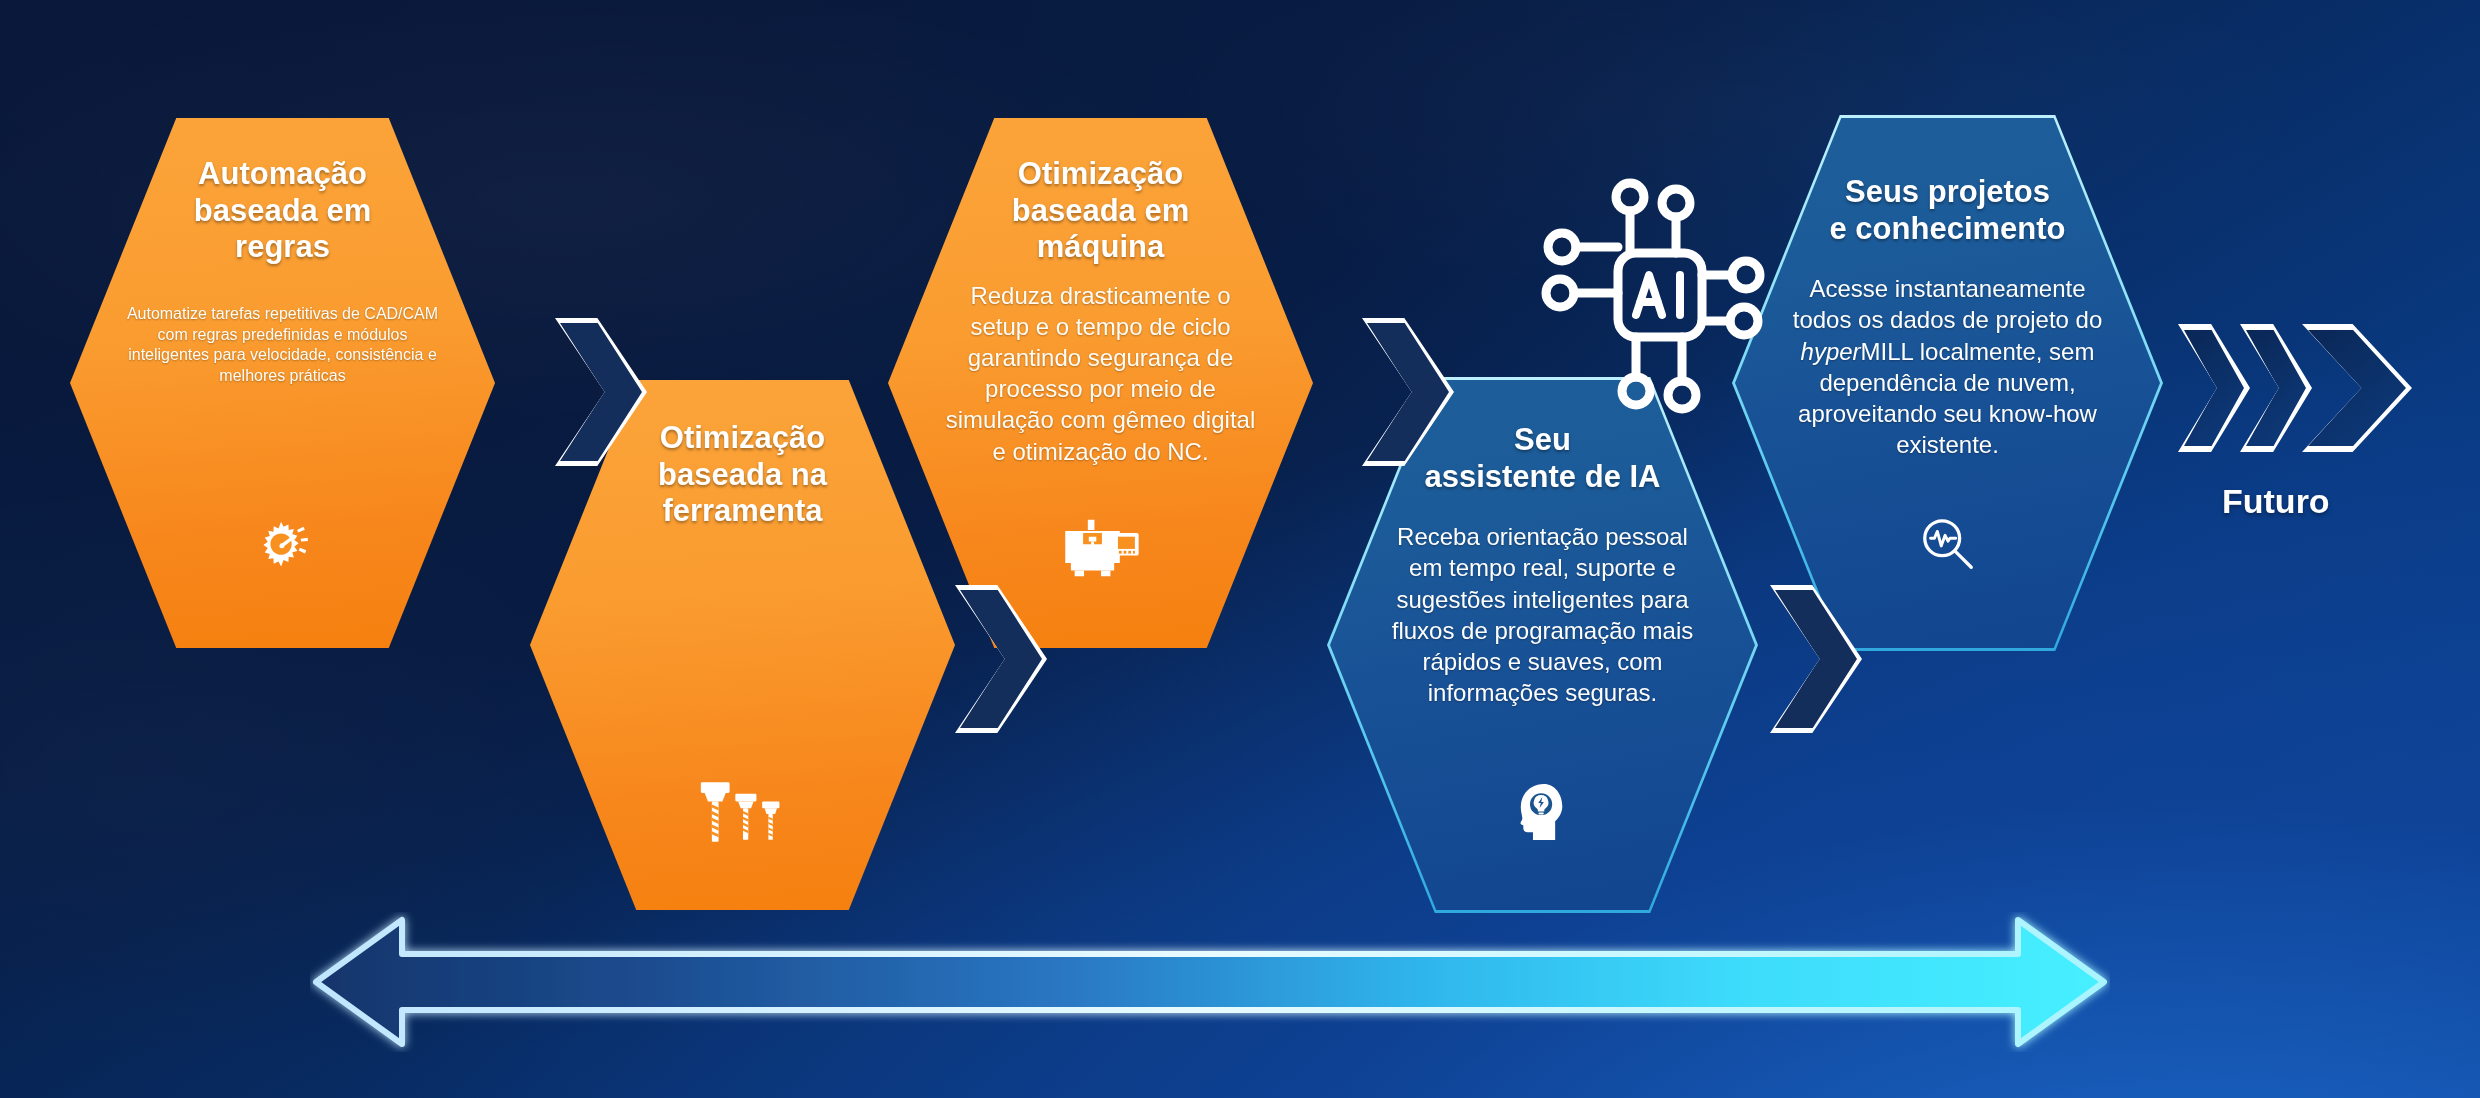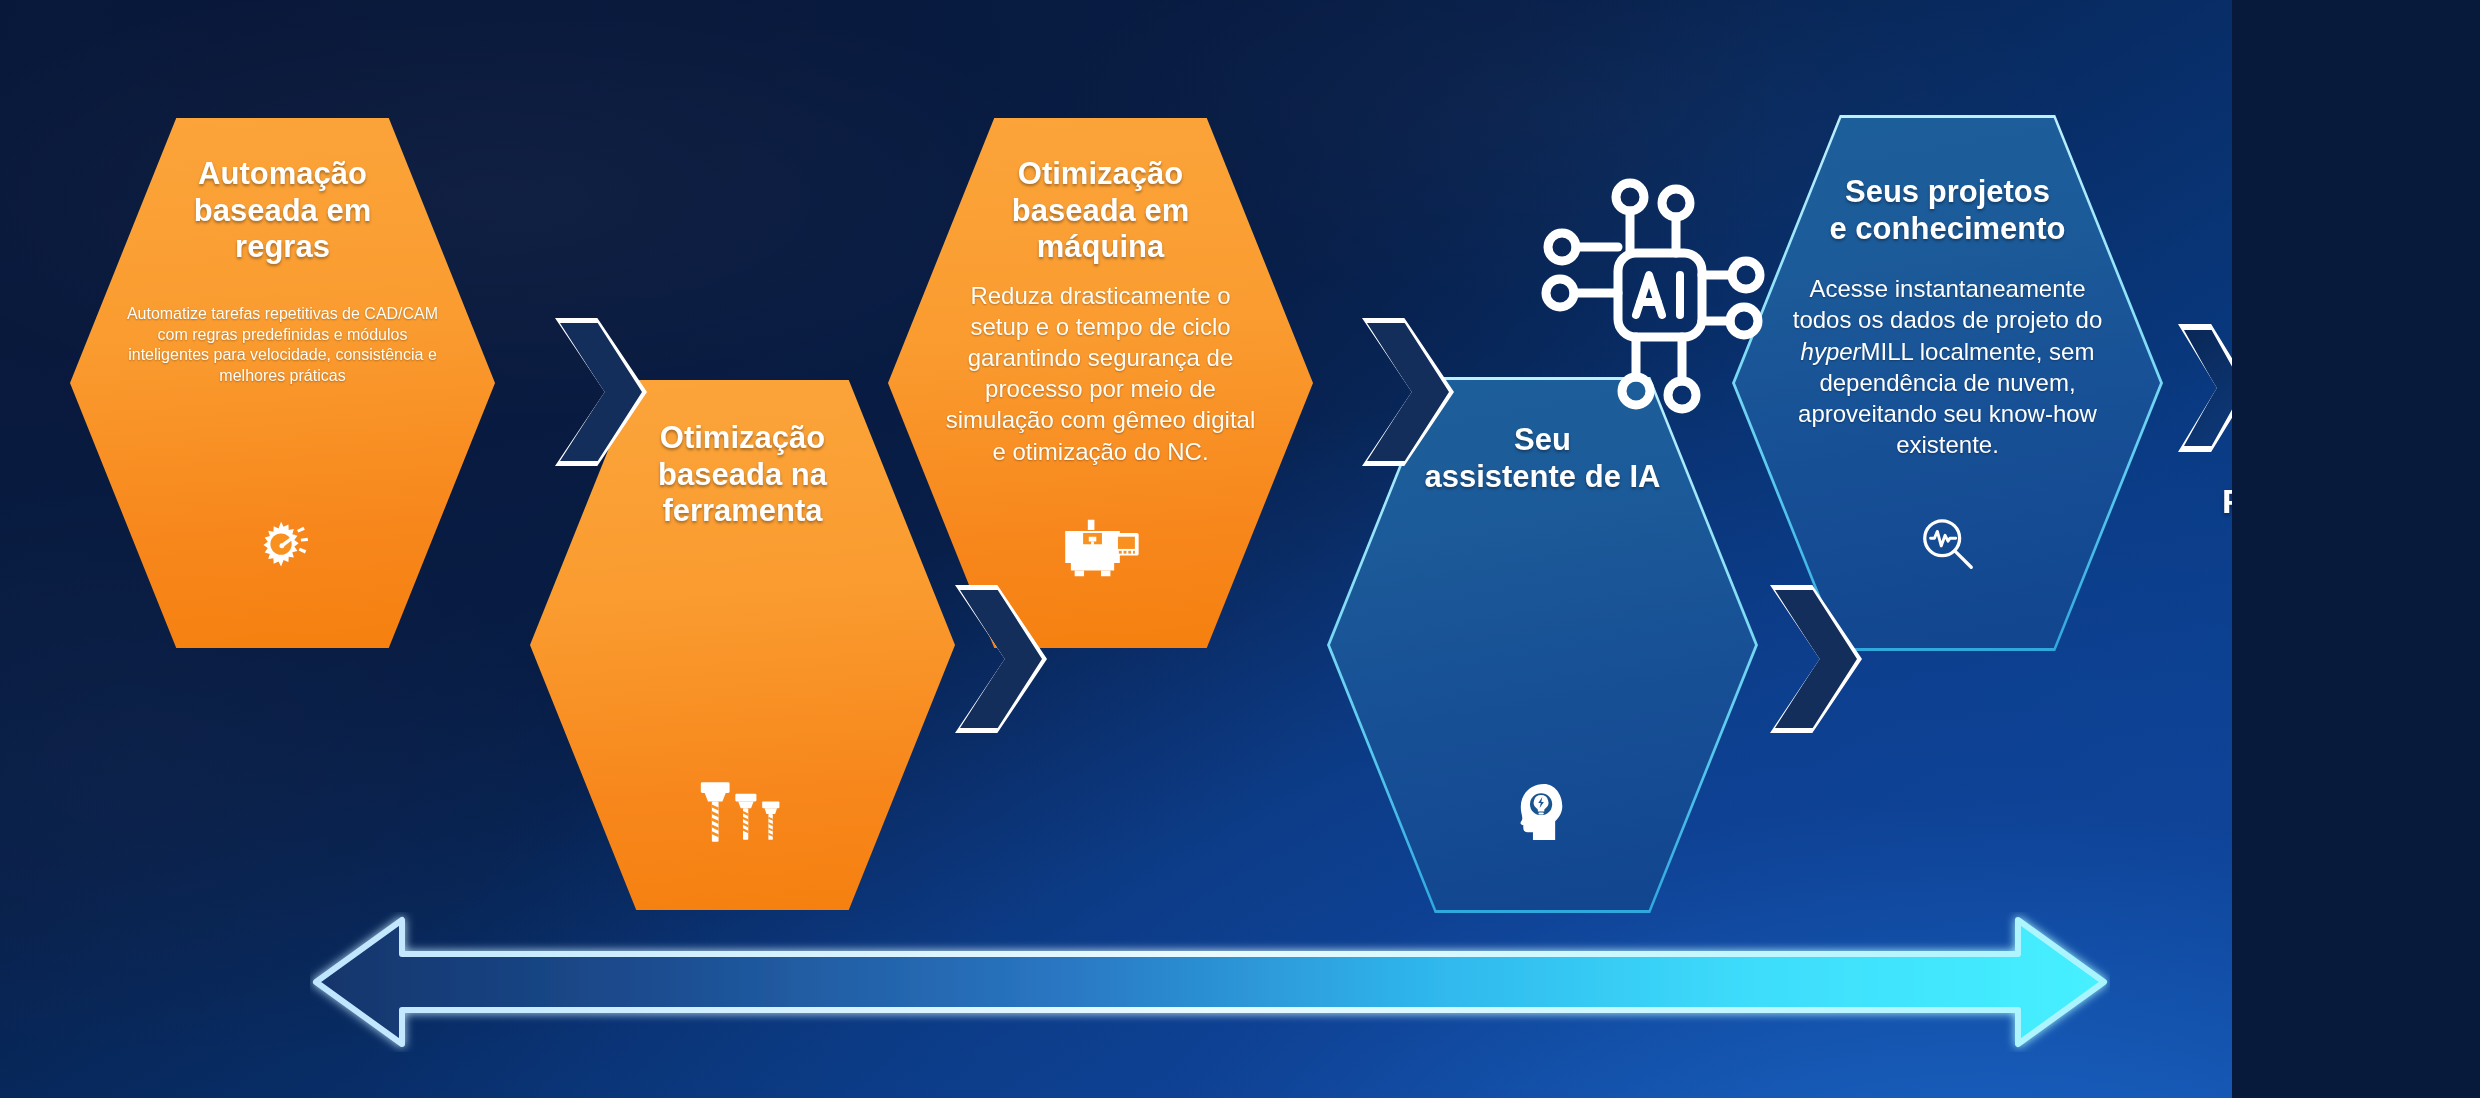--- a/index.html
+++ b/index.html
@@ -2,21 +2,21 @@
 <html><head>
 <meta charset="utf-8">
 <style>
   html,body{margin:0;padding:0;}
   body{
     width:2480px;height:1098px;overflow:hidden;
     font-family:"Liberation Sans", sans-serif;
     background:#071a3c;
   }
   #stage{
-    position:relative;width:2232px;height:1098px;overflow:hidden;
+    position:relative;width:2480px;height:1098px;overflow:hidden;
     background:
       radial-gradient(120% 140% at 88% 118%, rgba(30,110,210,0.92) 0%, rgba(18,70,160,0.55) 32%, rgba(10,36,92,0.0) 62%),
       radial-gradient(90% 120% at 12% 6%, rgba(9,24,58,1) 0%, rgba(8,26,64,0.75) 45%, rgba(8,28,70,0) 75%),
       linear-gradient(150deg,#061631 0%, #07224f 38%, #093a82 72%, #0a4496 100%);
   }
   
   #stage:before{
     content:"";position:absolute;inset:0;pointer-events:none;
     background:
       radial-gradient(40% 30% at 22% 18%, rgba(255,255,255,0.030), rgba(255,255,255,0) 70%),
@@ -211,20 +211,21 @@
       </svg>
     </div>
   </div>
 
   <div class="hexwrap" style="left:1330px;top:380px;width:425px;height:530px;">
     <div class="glow"></div>
   </div>
   <div class="hex blue" style="left:1330px;top:380px;width:425px;height:530px;padding:42px 56px 26px 56px;">
     <div class="ttl" style="font-size:31px;white-space:pre-line;margin-bottom:26px;">Seu
 assistente de IA</div>
+    <div class="desc" style="font-size:24px;">Receba orientação pessoal em tempo real, suporte e sugestões inteligentes para fluxos de programação mais rápidos e suaves, com informações seguras.</div>
     <div class="ico" style="margin-bottom:44px;">
       <svg width="56" height="58" viewBox="0 0 58 60" fill="#ffffff">
         <path d="M30 2C16 2 6 12.5 6 25.5c0 6 1.6 9 1.6 12.2 0 2-1.9 3.2-1.9 4.8 0 1.6 1.6 2.1 3 2.3 0 0-.4 3.3.3 5 .8 1.9 3.1 2.2 5.4 2.2h4.2V60h23V40.5c4.5-3.6 7.4-9.2 7.4-15.3C49 12.5 41 2 30 2z"></path>
         <circle cx="27" cy="23" r="11.5" fill="#1a548f"></circle>
         <path d="M27 13.5a7.6 7.6 0 0 0-4.4 13.8c.7.5 1.1 1.2 1.1 2v1.3h6.6V29.3c0-.8.4-1.5 1.1-2A7.6 7.6 0 0 0 27 13.5z" fill="#ffffff"></path>
         <rect x="24.3" y="31.6" width="5.5" height="1.9" rx="0.9" fill="#ffffff"></rect>
         <rect x="24.8" y="34.4" width="4.5" height="1.8" rx="0.9" fill="#ffffff"></rect>
         <path d="M28.3 15.6l-4.2 6.2h2.6l-1.2 5.2 4.4-6.4h-2.7z" fill="#1a548f"></path>
       </svg>
     </div>

